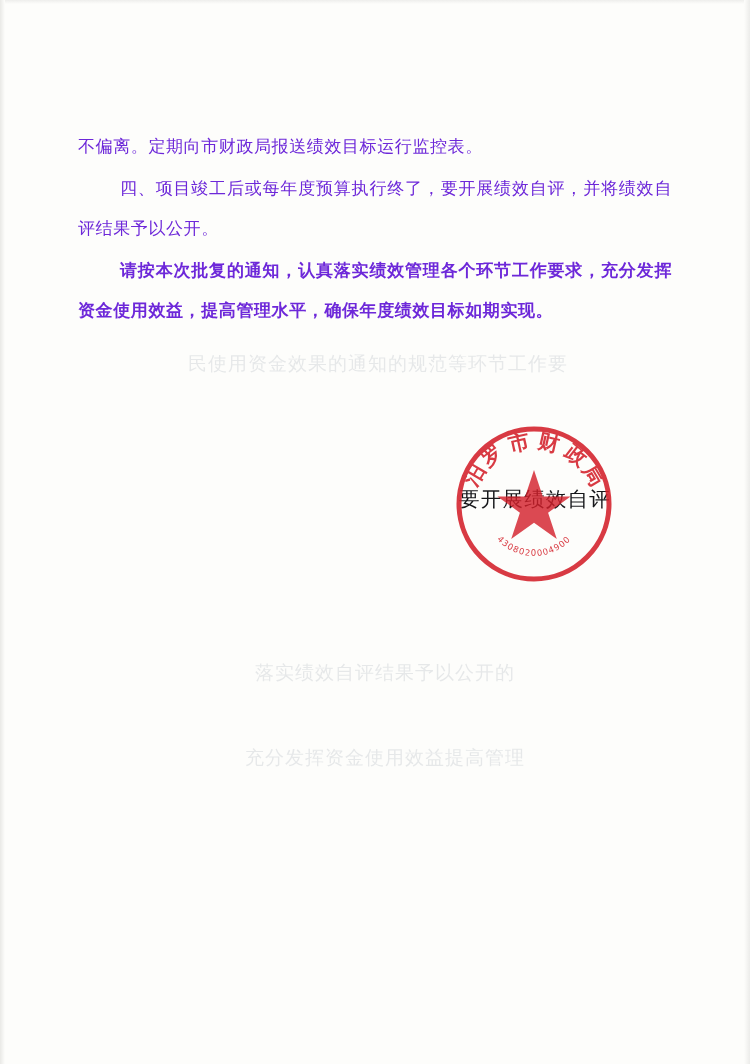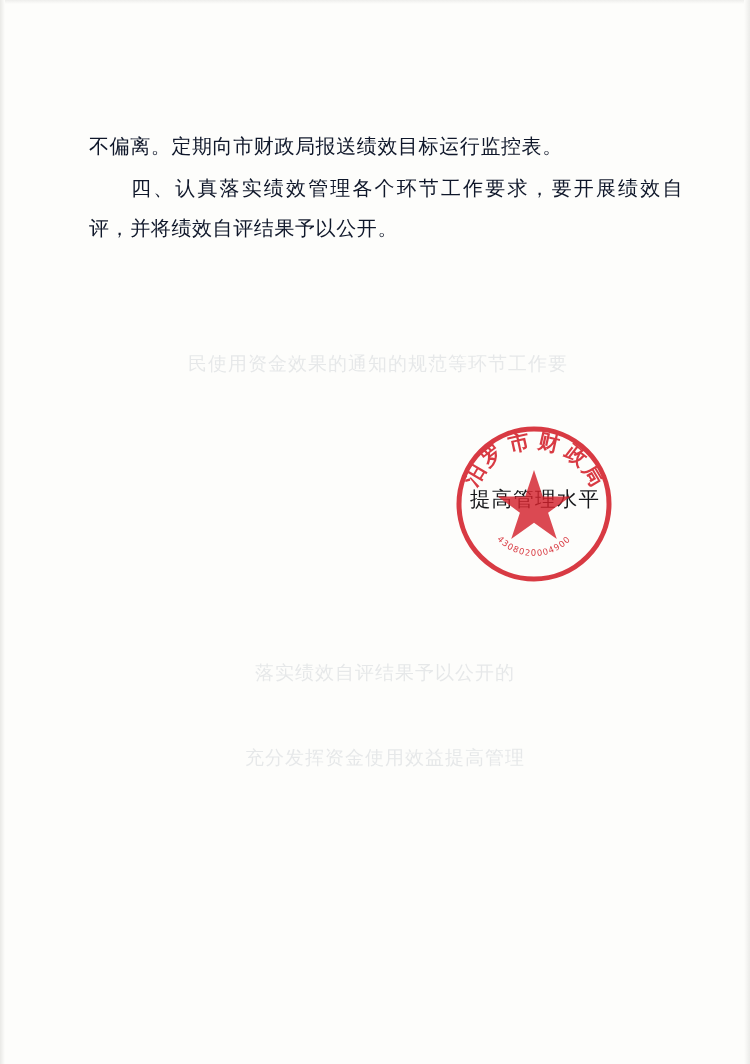--- a/index.html
+++ b/index.html
@@ -32,26 +32,26 @@
   }
   .scan-edge-top {
     position: absolute;
     left: 0; top: 0;
     width: 100%; height: 4px;
     background: linear-gradient(to bottom, #eeeeec, #fdfdfb);
   }
 
   .body-text {
     position: absolute;
-    left: 89px;
+    left: 78px;
     top: 126px;
     width: 594px;
-    font-size: 20px;
+    font-size: 17px;
     line-height: 40px;
-    color: #0f172a;
+    color: #6d28d9;
     letter-spacing: 0.6px;
     text-align: justify;
     font-family: "DejaVu Serif", "Liberation Serif", serif;
   }
   .para {
     margin: 0 0 2px 0;
     white-space: pre-wrap;
   }
   .para.indent {
     text-indent: 42px;
@@ -116,29 +116,30 @@
 <body>
 
 <div class="page">
 
   <div class="scan-edge-top"></div>
   <div class="scan-edge-left"></div>
   <div class="scan-edge-right"></div>
 
   <div class="body-text">
     <p class="para">不偏离。定期向市财政局报送绩效目标运行监控表。</p>
-    <p class="para indent">四、认真落实绩效管理各个环节工作要求，要开展绩效自评，并将绩效自评结果予以公开。</p>
+    <p class="para indent">四、项目竣工后或每年度预算执行终了，要开展绩效自评，并将绩效自评结果予以公开。</p>
+    <p class="para indent bold">请按本次批复的通知，认真落实绩效管理各个环节工作要求，充分发挥资金使用效益，提高管理水平，确保年度绩效目标如期实现。</p>
   </div>
 
   <div class="bleed bleed-1">民使用资金效果的通知的规范等环节工作要</div>
   <div class="bleed bleed-2">落实绩效自评结果予以公开的</div>
   <div class="bleed bleed-3">充分发挥资金使用效益提高管理</div>
 
   <div class="signature">
-    <div>提高管理水平</div>
+    <div>要开展绩效自评</div>
   </div>
 
   <div class="seal">
     <svg width="168" height="168" viewBox="0 0 168 168" xmlns="http://www.w3.org/2000/svg">
       <g opacity="0.88">
         <circle cx="84" cy="84" r="75" fill="none" stroke="#d4202a" stroke-width="5"></circle>
 
         <polygon points="84,50 92.8,76.4 120.6,76.4 98.1,92.7 106.8,119.1 84,102.8 61.2,119.1 69.9,92.7 47.4,76.4 75.2,76.4" fill="#d4202a" opacity="0.92"></polygon>
 
         <path id="arcTop" d="M 22 90 A 62 62 0 0 1 146 90" fill="none"></path>

